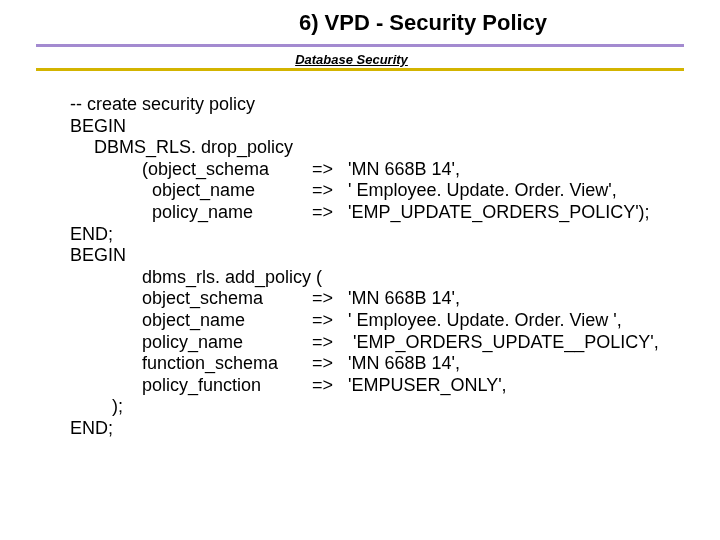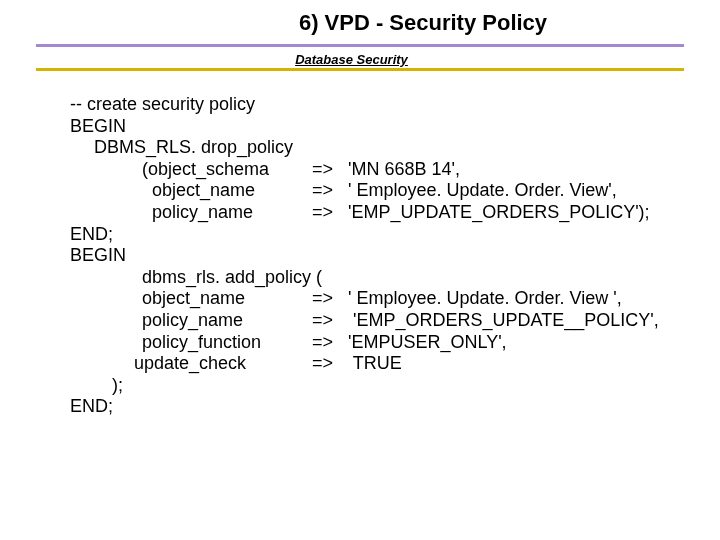--- a/index.html
+++ b/index.html
@@ -103,29 +103,32 @@
     </span>
     <span class="row i4 kv">
       <span class="k" style="min-width:160px">policy_name</span><span class="arrow">=&gt;</span><span>'EMP_UPDATE_ORDERS_POLICY');</span>
     </span>
 
     <span class="row i1">END;</span>
     <span class="row i1">BEGIN</span>
     <span class="row i3">dbms_rls. add_policy (</span>
 
     <span class="row i3 kv">
+      <span class="k">object_schema</span><span class="arrow">=&gt;</span><span>'MN 668B 14',</span>
+    </span>
+    <span class="row i3 kv">
       <span class="k">object_name</span><span class="arrow">=&gt;</span><span>' Employee. Update. Order. View ',</span>
     </span>
     <span class="row i3 kv">
       <span class="k">policy_name</span><span class="arrow">=&gt;</span><span> 'EMP_ORDERS_UPDATE__POLICY',</span>
     </span>
     <span class="row i3 kv">
+      <span class="k">function_schema</span><span class="arrow">=&gt;</span><span>'MN 668B 14',</span>
+    </span>
+    <span class="row i3 kv">
       <span class="k">policy_function</span><span class="arrow">=&gt;</span><span>'EMPUSER_ONLY',</span>
-    </span>
-    <span class="row kv" style="padding-left:64px">
-      <span class="k" style="min-width:178px">update_check</span><span class="arrow">=&gt;</span><span> TRUE</span>
     </span>
 
     <span class="row i5">);</span>
     <span class="row i1">END;</span>
   </div>
 
 </div>
 
 </body></html>

